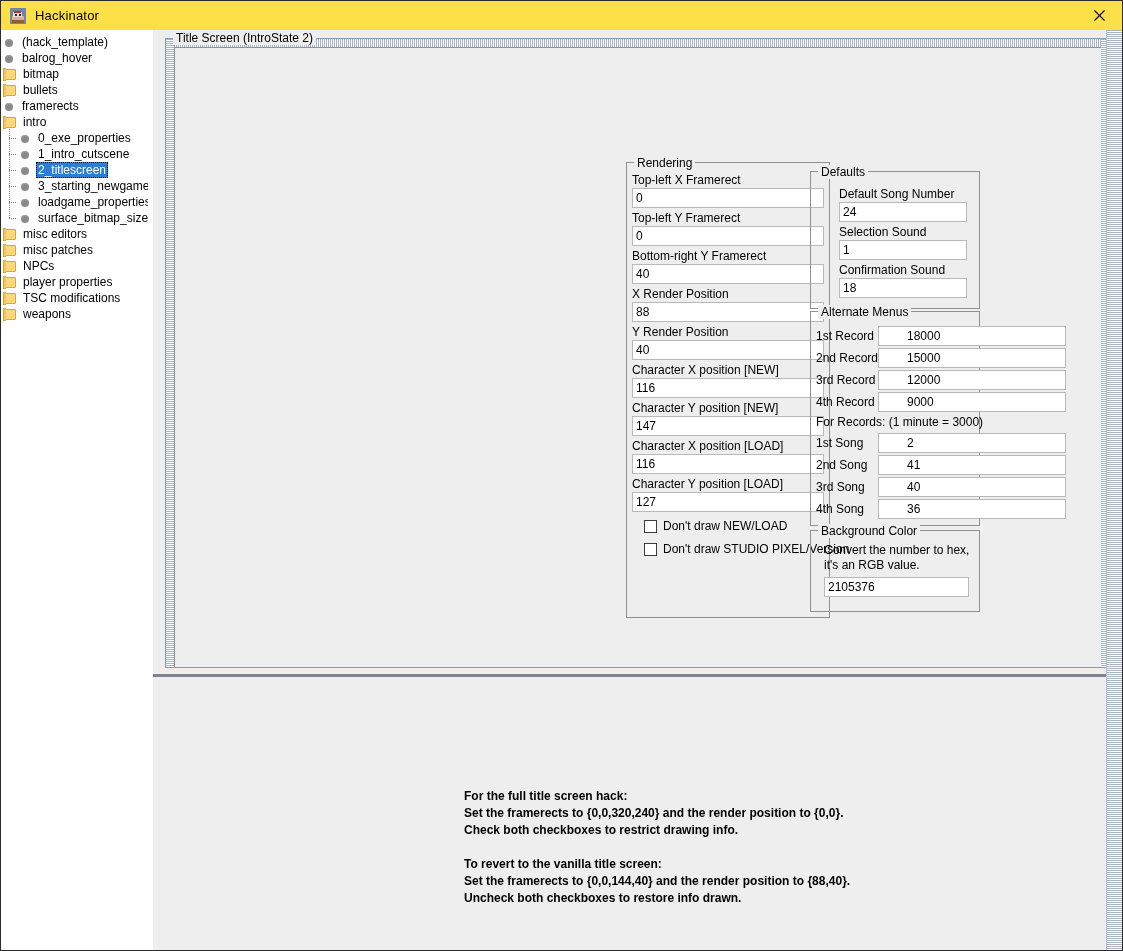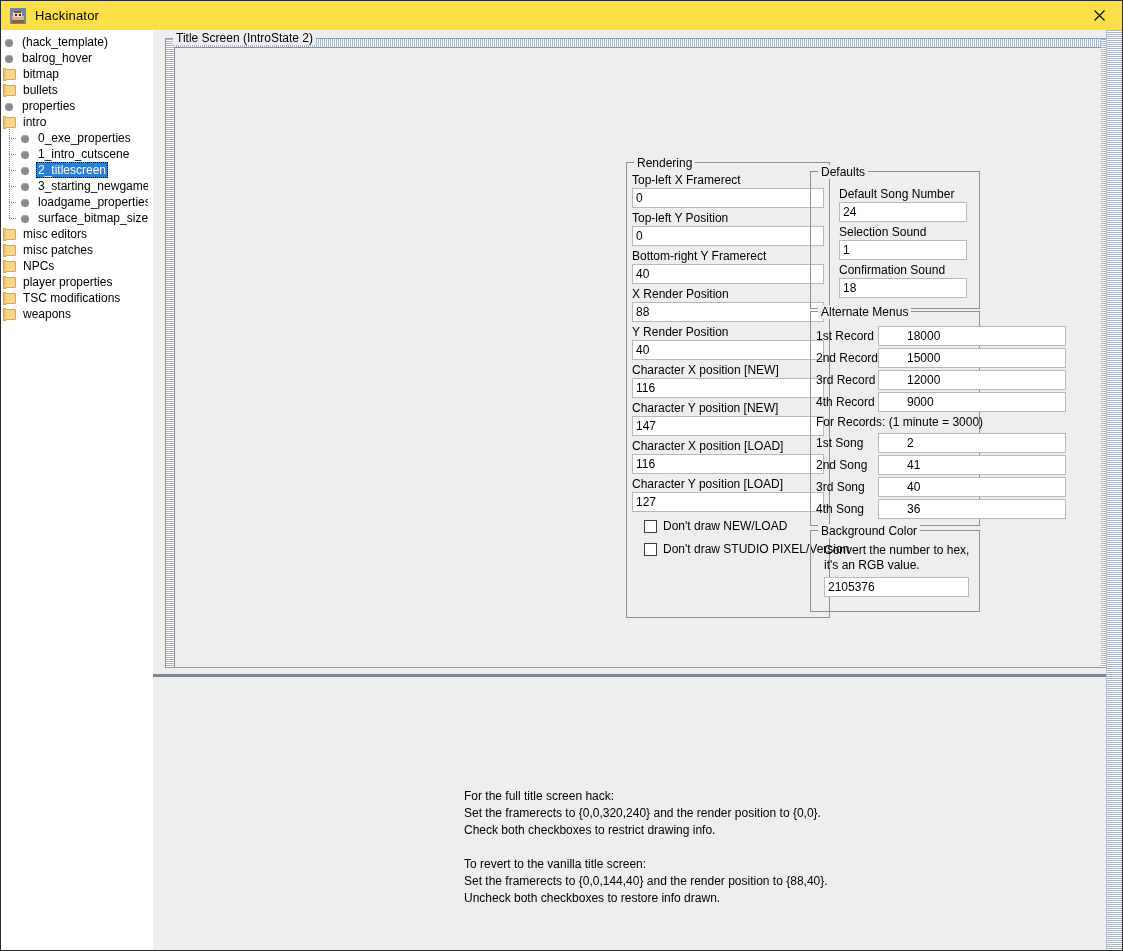--- a/index.html
+++ b/index.html
@@ -341,20 +341,21 @@
     width: 953px;
     height: 274px;
     background: #eeeeee;
   }
   #help-text {
     position: absolute;
     left: 311px; top: 111px;
     font-size: 12px;
     line-height: 17px;
     white-space: pre;
+    font-weight: bold;
   }
   .help-blank { height: 17px; }
 </style>
 </head>
 <body>
 
 <div id="app-window">
 
   <div id="titlebar">
     <div id="app-icon">
@@ -393,21 +394,21 @@
       </div>
       <div class="tree-row">
         <span class="icon-folder">
           <span class="fb"></span>
           <span class="fs"></span>
         </span>
         <span class="tree-label">bullets</span>
       </div>
       <div class="tree-row">
         <span class="icon-bullet"></span>
-        <span class="tree-label">properties</span>
+        <span class="tree-label">framerects</span>
       </div>
       <div class="tree-row">
         <span class="icon-folder">
           <span class="fb"></span>
           <span class="fs"></span>
         </span>
         <span class="tree-label">intro</span>
       </div>
       <div class="tree-row">
         <span class="tree-indent has-line"></span>
@@ -495,21 +496,21 @@
     </div>
 
     <fieldset class="fieldset" id="rendering-fieldset">
       <div class="legend">Rendering</div>
       <div id="rendering-fields">
           <div class="stack-field">
             <label class="field-label">Top-left X Framerect</label>
             <input type="text" class="text-input" value="0" style="">
           </div>
           <div class="stack-field">
-            <label class="field-label">Top-left Y Position</label>
+            <label class="field-label">Top-left Y Framerect</label>
             <input type="text" class="text-input" value="0" style="">
           </div>
           <div class="stack-field">
             <label class="field-label">Bottom-right Y Framerect</label>
             <input type="text" class="text-input" value="40" style="">
           </div>
           <div class="stack-field">
             <label class="field-label">X Render Position</label>
             <input type="text" class="text-input" value="88" style="">
           </div>

